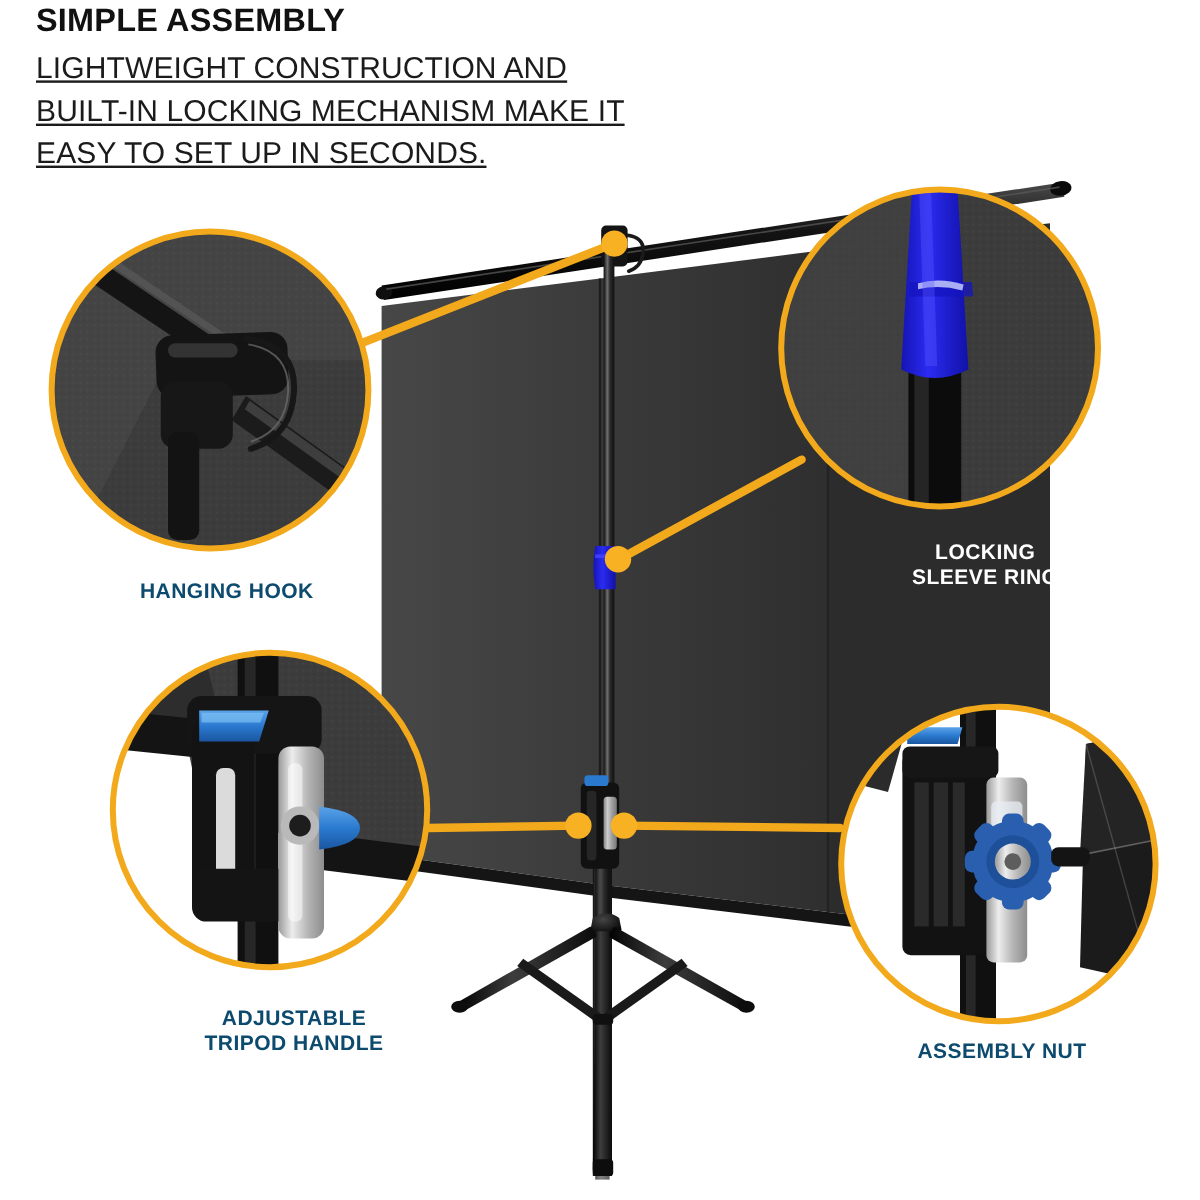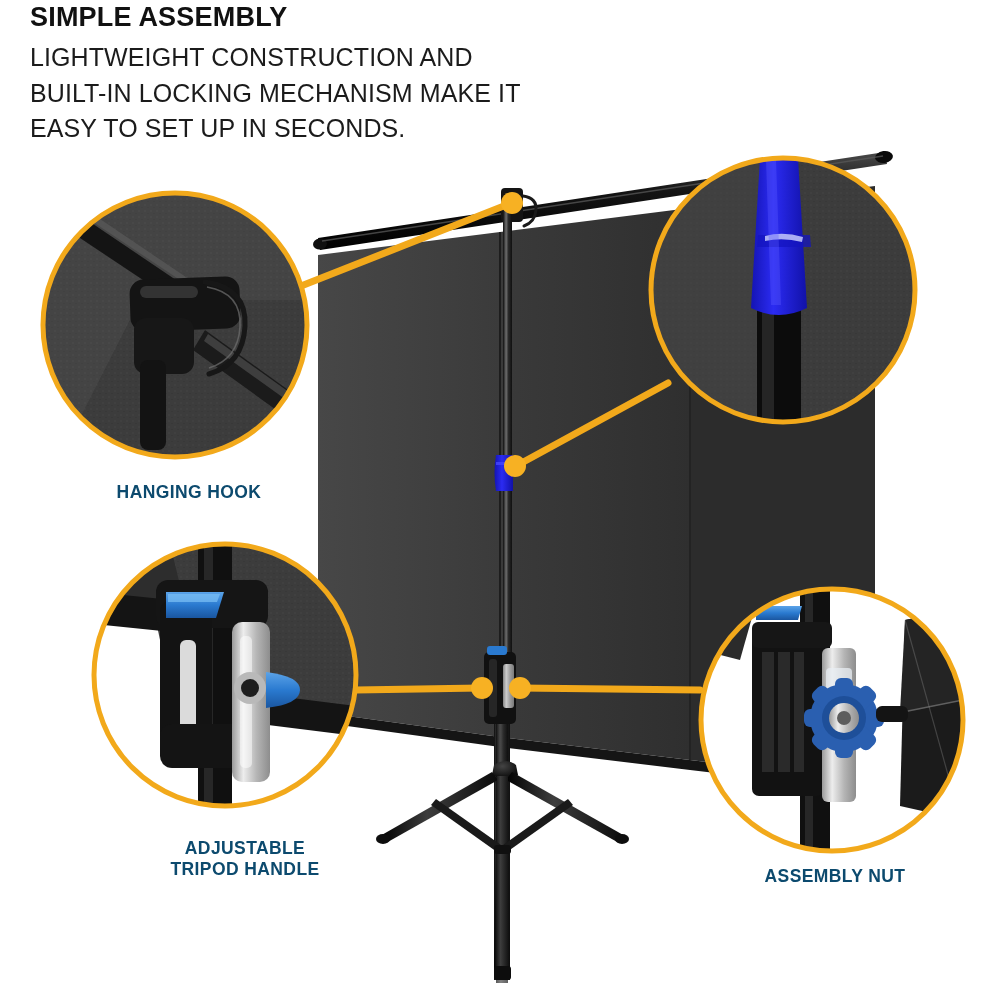--- a/index.html
+++ b/index.html
@@ -17,20 +17,21 @@
   .headline{
     position:absolute;left:30px;top:2px;
     font-size:27px;font-weight:bold;letter-spacing:.2px;
     color:#111111;line-height:1.12;
   }
   .subcopy{
     position:absolute;left:30px;top:40px;
     font-size:25px;font-weight:400;letter-spacing:.1px;
     color:#1b1b1b;line-height:1.42;
     white-space:pre-line;
+    text-decoration:underline;
   }
 
   
   .caption{
     position:absolute;
     font-size:17.5px;font-weight:bold;letter-spacing:.4px;
     color:#0c4a6e;line-height:1.22;text-align:center;
     white-space:pre-line;
   }
   .caption.on-dark{ color:#ffffff; }
@@ -311,18 +312,20 @@
     </g>
   </svg>
 
   <div class="headline">SIMPLE ASSEMBLY</div>
   <div class="subcopy">LIGHTWEIGHT CONSTRUCTION AND
 BUILT-IN LOCKING MECHANISM MAKE IT
 EASY TO SET UP IN SECONDS.</div>
 
   <div class="caption cap-hook">HANGING HOOK</div>
 
+  <div class="caption cap-sleeve on-dark">LOCKING
+SLEEVE RING</div>
 
   <div class="caption cap-nut">ASSEMBLY NUT</div>
 
   <div class="caption cap-handle">ADJUSTABLE
 TRIPOD HANDLE</div>
 </div>
 
 </body></html>

